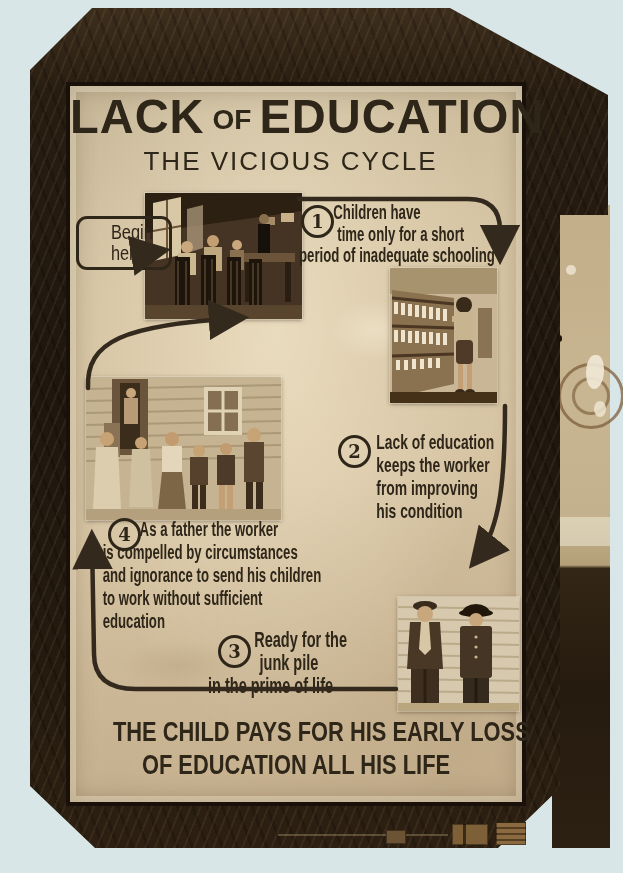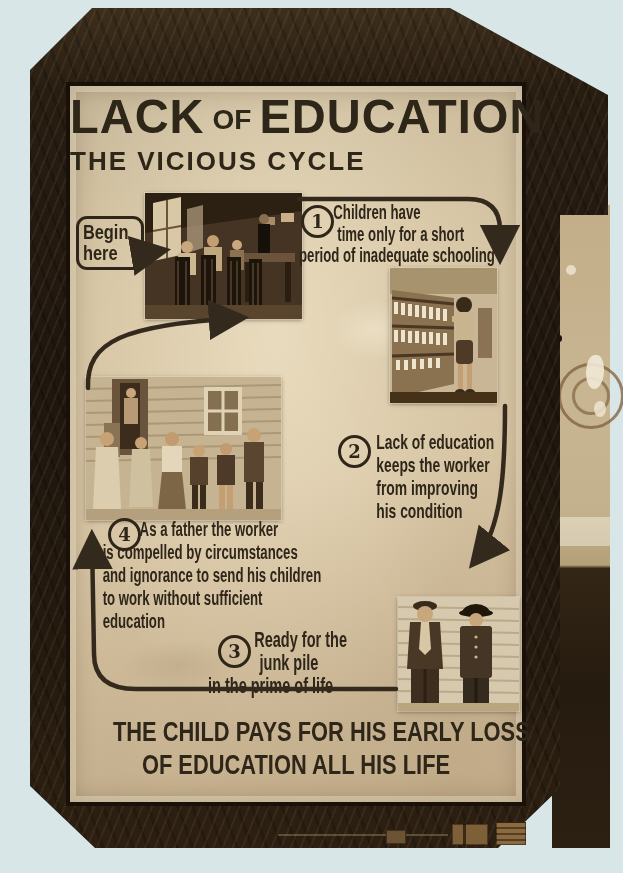--- a/index.html
+++ b/index.html
@@ -61,22 +61,22 @@
   }
   .stain{position:absolute;border-radius:50%;z-index:4;}
   .stain1{left:330px;top:300px;width:90px;height:60px;background:radial-gradient(rgba(255,248,228,.35), transparent 70%);}
   .stain2{left:120px;top:640px;width:120px;height:50px;background:radial-gradient(rgba(120,90,55,.12), transparent 70%);}
 
   
   .ink{color:#2e2619;}
   .title{position:absolute;left:70px;top:88px;width:452px;z-index:5;text-align:center;white-space:nowrap;}
   .title .t-big{font-size:47px;font-weight:bold;letter-spacing:1px;transform:scaleY(1.04);display:inline-block;}
   .title .t-of{font-size:28px;font-weight:bold;display:inline-block;margin:16px 8px;position:relative;top:-3px;}
-  .subtitle{position:absolute;left:70px;top:146px;width:441px;z-index:5;text-align:left;
-    font-size:26px;font-weight:bold;letter-spacing:2px;}
+  .subtitle{position:absolute;left:70px;top:146px;width:441px;z-index:5;text-align:center;
+    font-size:26px;font-weight:normal;letter-spacing:2px;}
 
   .footer{position:absolute;left:70px;top:716px;width:452px;z-index:5;text-align:center;
     font-size:27px;font-weight:bold;line-height:33px;transform:scaleX(.81);transform-origin:50% 0;white-space:nowrap;}
 
   
   .step{position:absolute;z-index:6;font-weight:bold;}
   .lines{transform:scaleX(.66);transform-origin:0 0;font-size:20px;line-height:21.5px;white-space:nowrap;}
   .num{
     position:absolute;display:flex;align-items:center;justify-content:center;
     width:27px;height:27px;border:3px solid #2e2619;border-radius:50%;
@@ -103,21 +103,22 @@
   .step4{left:100px;top:518px;}
   .step4 .num{left:8px;top:0;}
   .step4 .lines{font-size:20px;line-height:23px;}
   .step4 .l1{margin-left:60px;}
   .step4 .l2,.step4 .l3,.step4 .l4,.step4 .l5{margin-left:4px;}
 
   
   .begin-box{
     position:absolute;left:76px;top:216px;width:62px;height:48px;z-index:6;
     border:3.5px solid #2e2619;border-radius:11px;
-    font-weight:bold;
+    font-weight:normal;
+    padding-left:28px;
   }
   .begin-box .lines{font-size:21px;line-height:21px;transform:scaleX(.78);transform-origin:0 0;padding:2px 0 0 5px;}
 
   
   .photo{position:absolute;z-index:5;box-shadow:0 1px 4px rgba(35,22,10,.5);outline:1px solid rgba(242,232,210,.45);}
   .photo svg{display:block;}
   .photo-classroom{left:145px;top:193px;width:157px;height:126px;}
   .photo-mill{left:390px;top:268px;width:107px;height:135px;}
   .photo-family{left:86px;top:377px;width:195px;height:143px;}
   .photo-men{left:398px;top:597px;width:121px;height:114px;}

